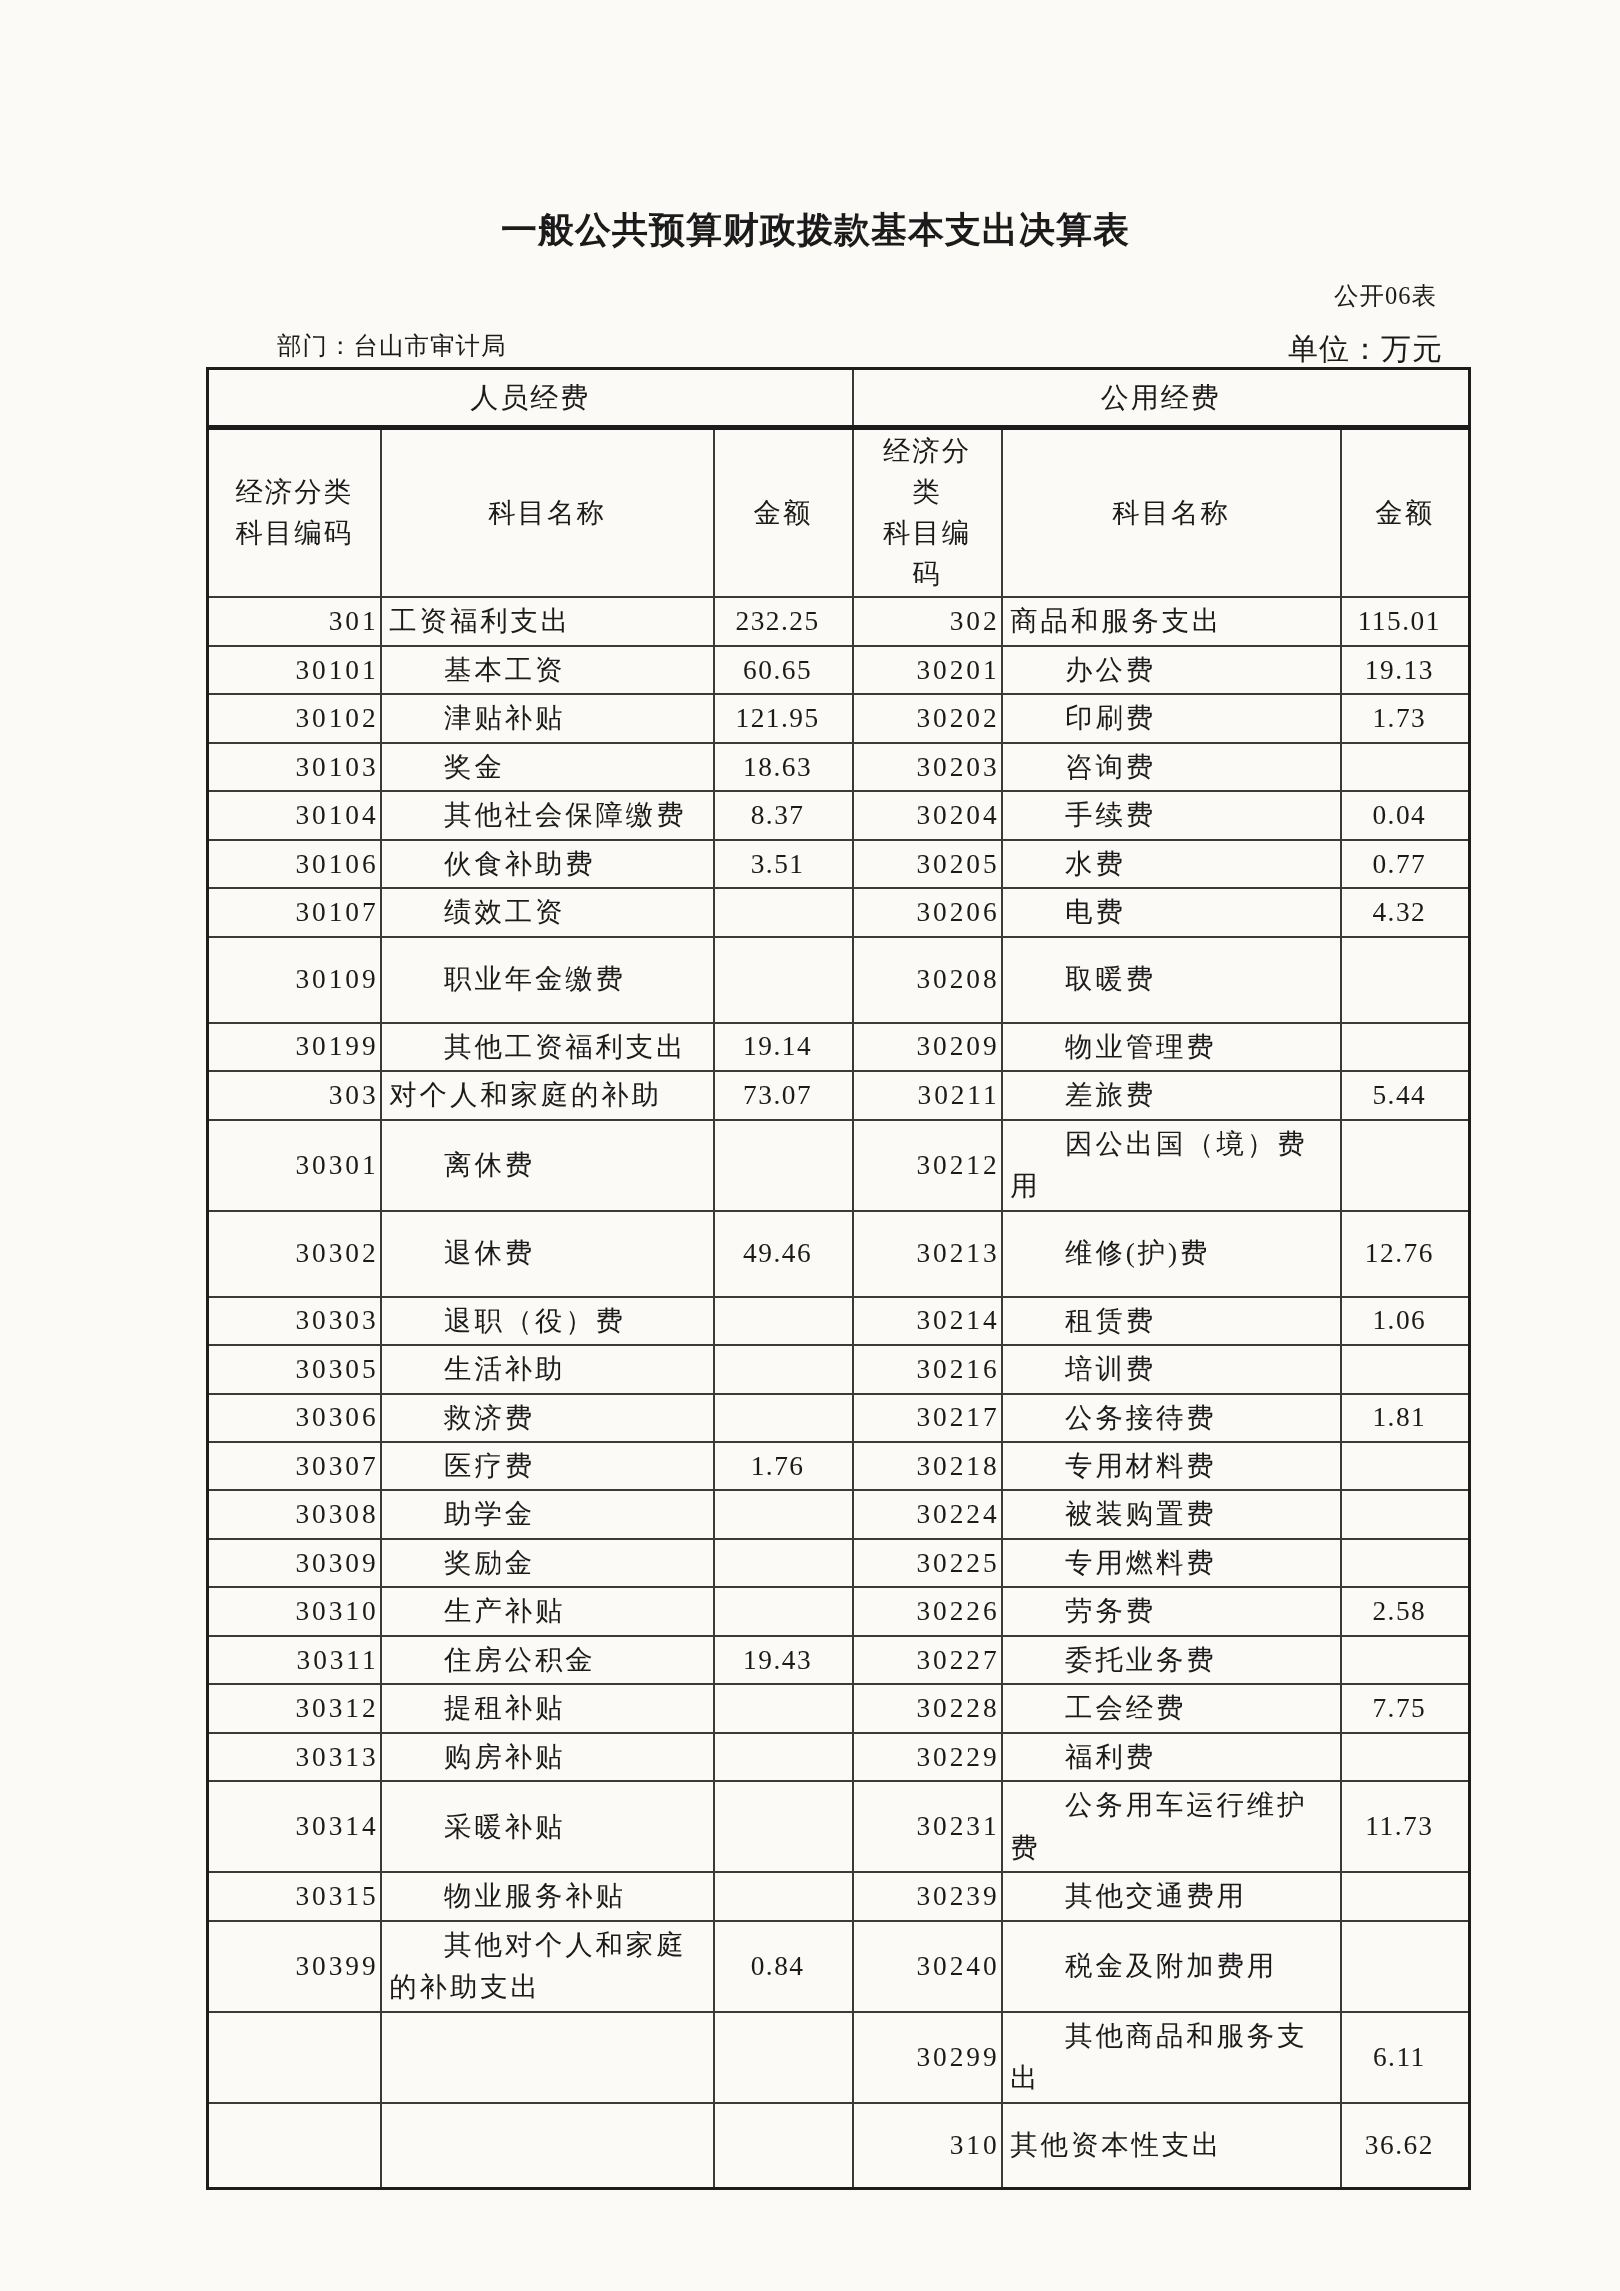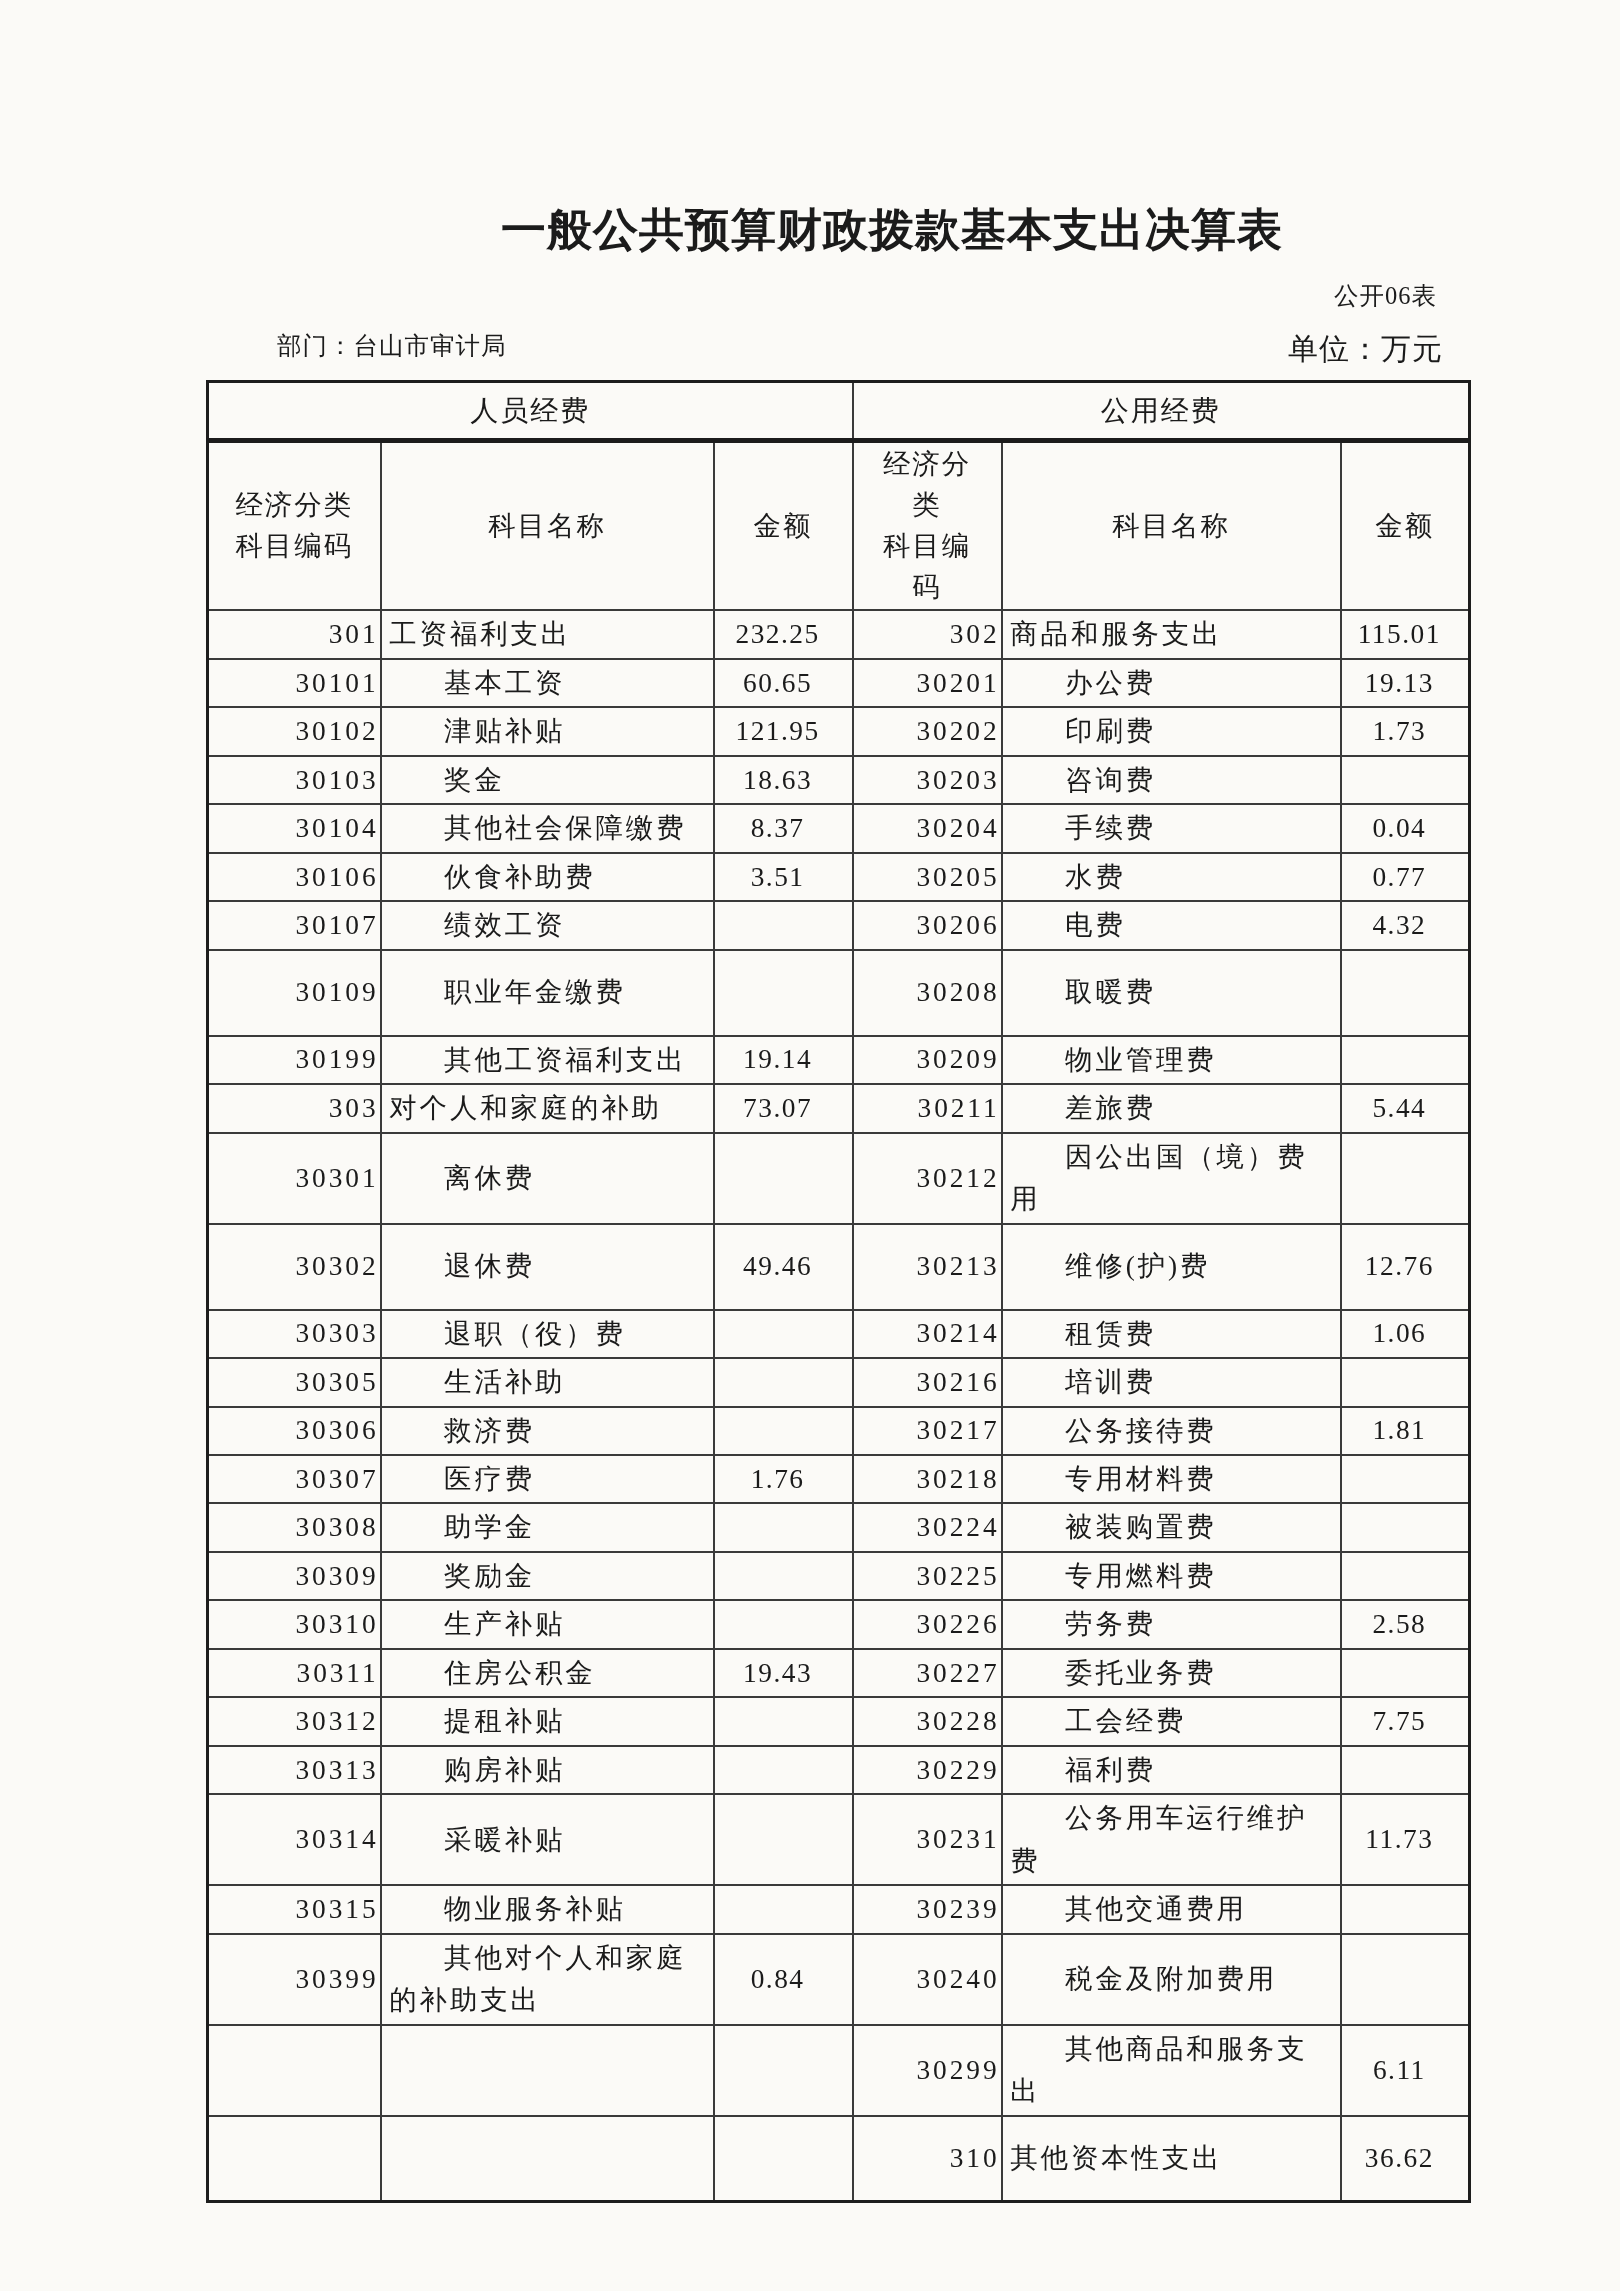--- a/index.html
+++ b/index.html
@@ -13,22 +13,22 @@
     height: 2292px;
     margin: 0 auto;
     background: #fbfaf7;
     color: #1b1b1b;
     font-family: "Liberation Serif", "DejaVu Serif", serif;
     overflow: hidden;
   }
   .doc-title {
     position: absolute;
     left: 501px;
-    top: 200px;
-    font-size: 45px;
+    top: 206px;
+    font-size: 36px;
     font-weight: 700;
     letter-spacing: 1px;
     white-space: nowrap;
   }
   .form-no {
     position: absolute;
     top: 279px;
     right: 183px;
     font-size: 24.5px;
     letter-spacing: 1px;
@@ -43,21 +43,21 @@
   .meta-unit {
     position: absolute;
     right: 177px;
     top: 329px;
     font-size: 30px;
     letter-spacing: 1px;
   }
   table.budget {
     position: absolute;
     left: 206px;
-    top: 380px;
+    top: 367px;
     width: 1262px;
     border-collapse: collapse;
     table-layout: fixed;
     border: 3.9px solid #1d1d1d;
   }
   table.budget th,
   table.budget td {
     border: 2px solid #3a3a3a;
     font-size: 27.4px;
     font-weight: normal;

